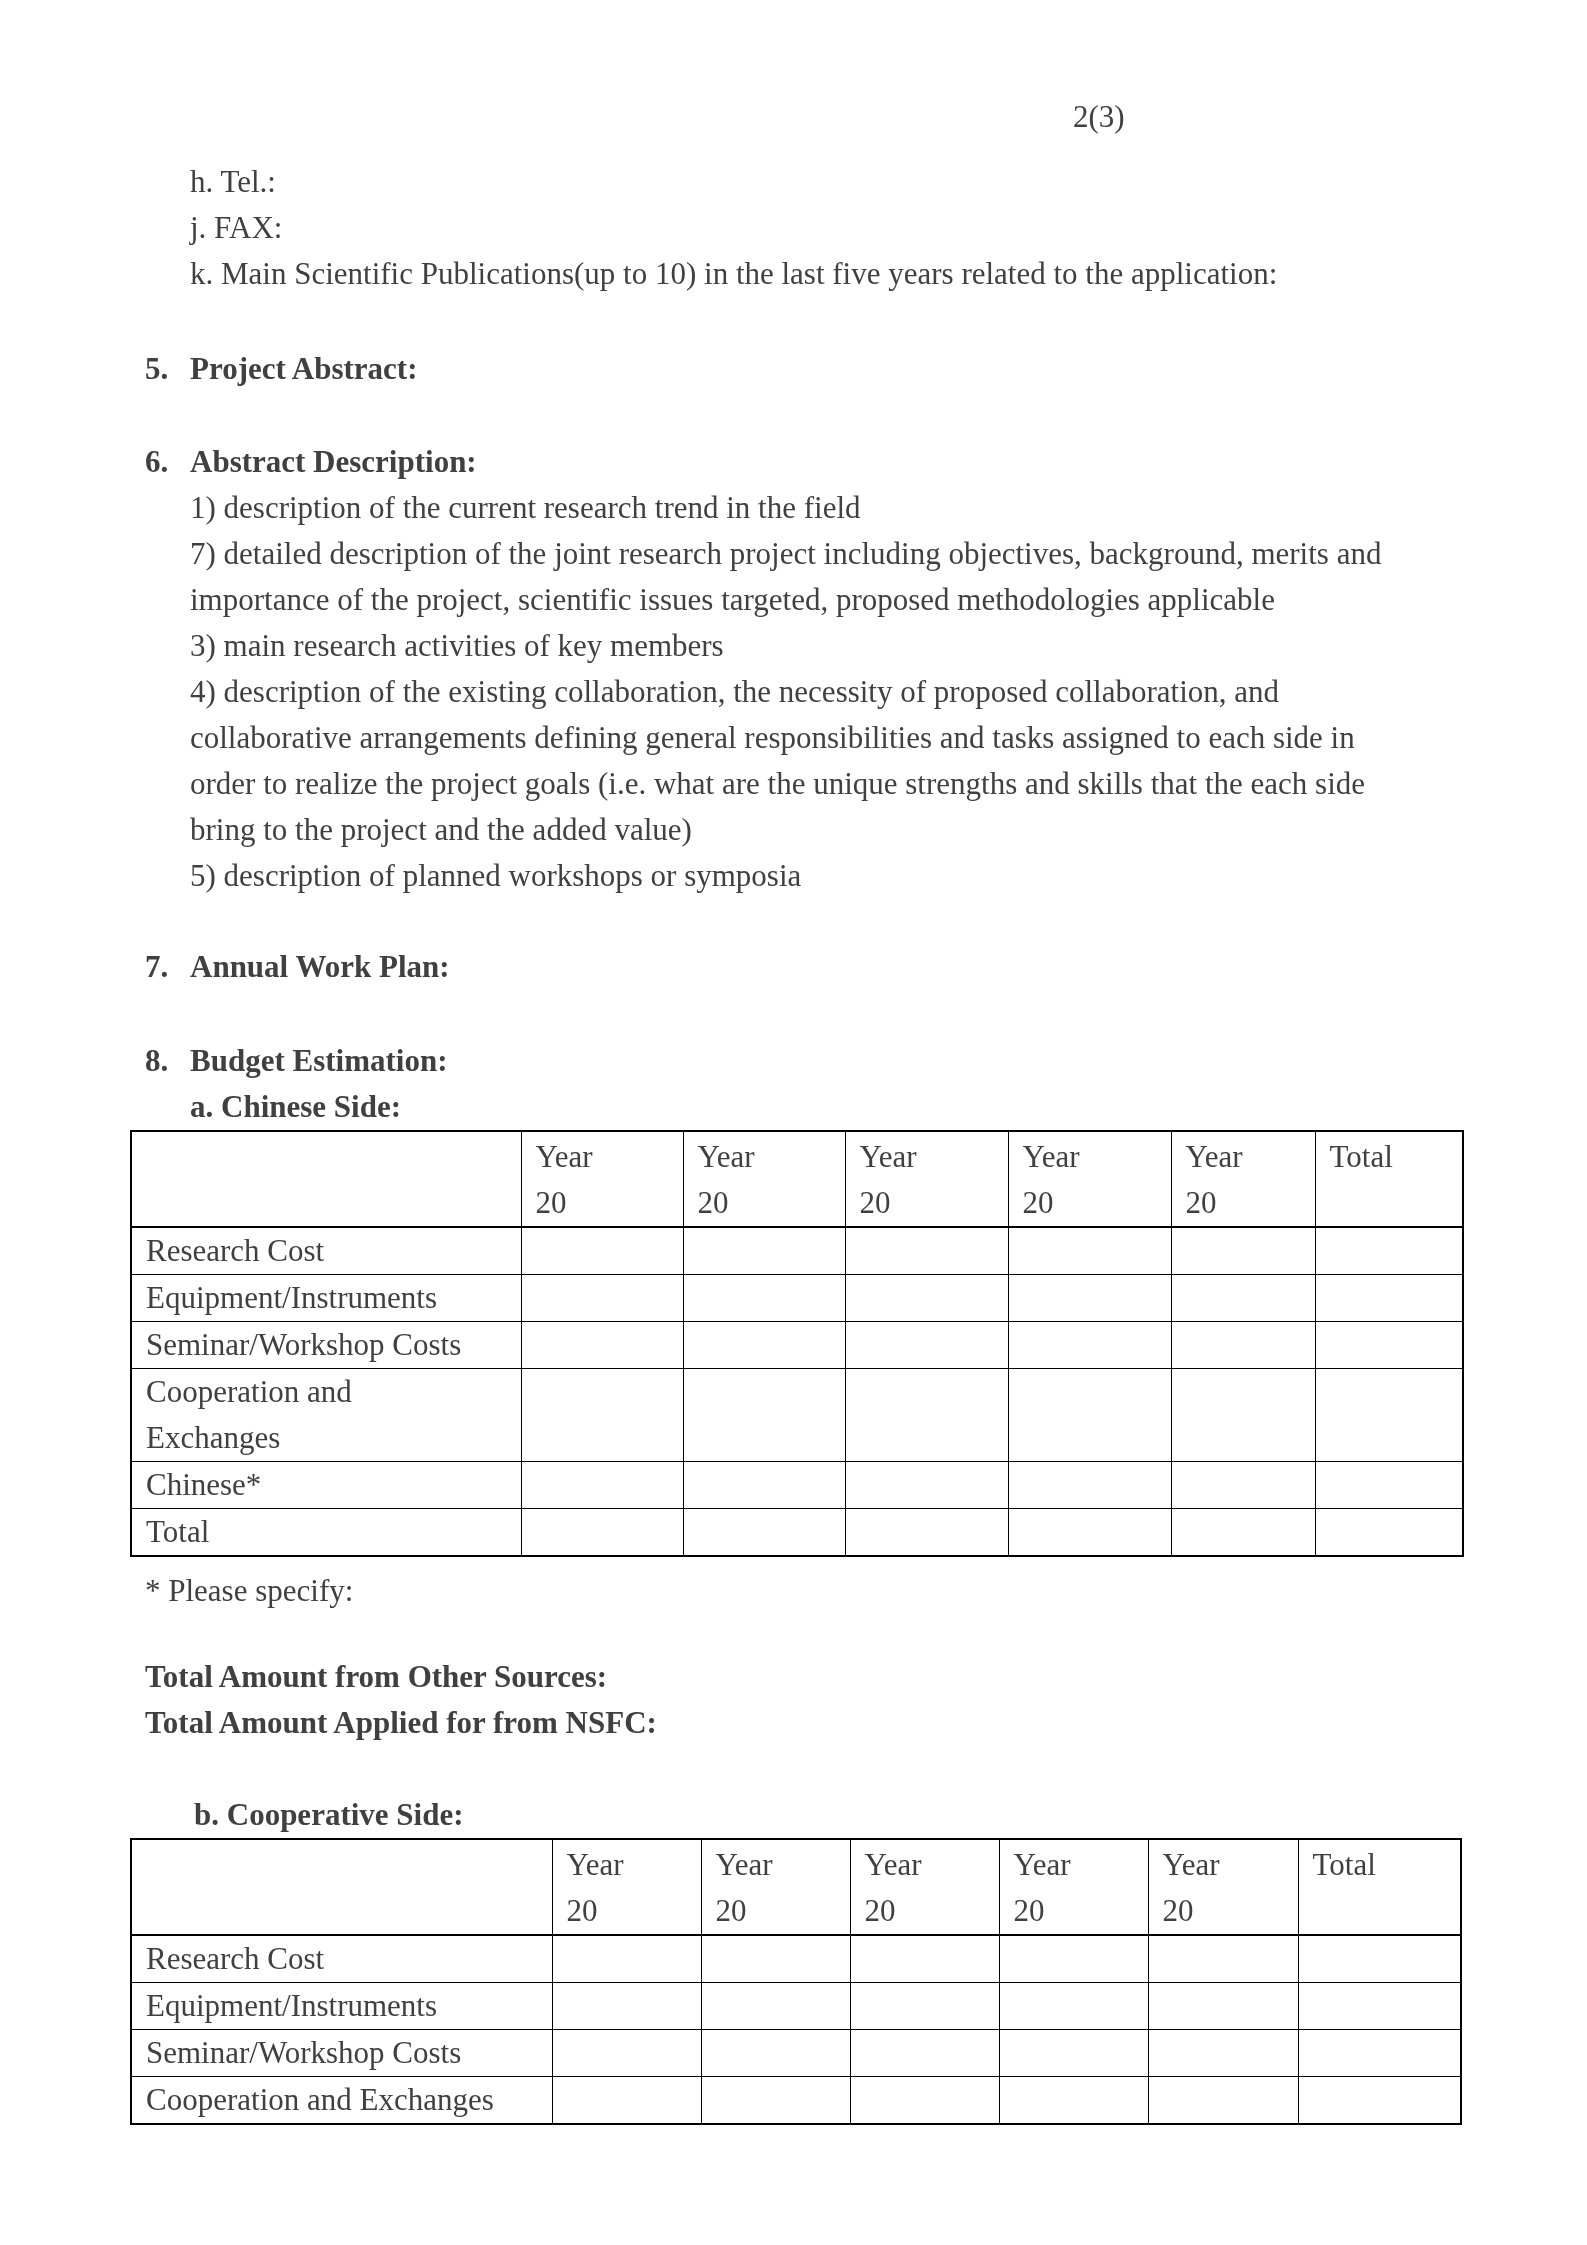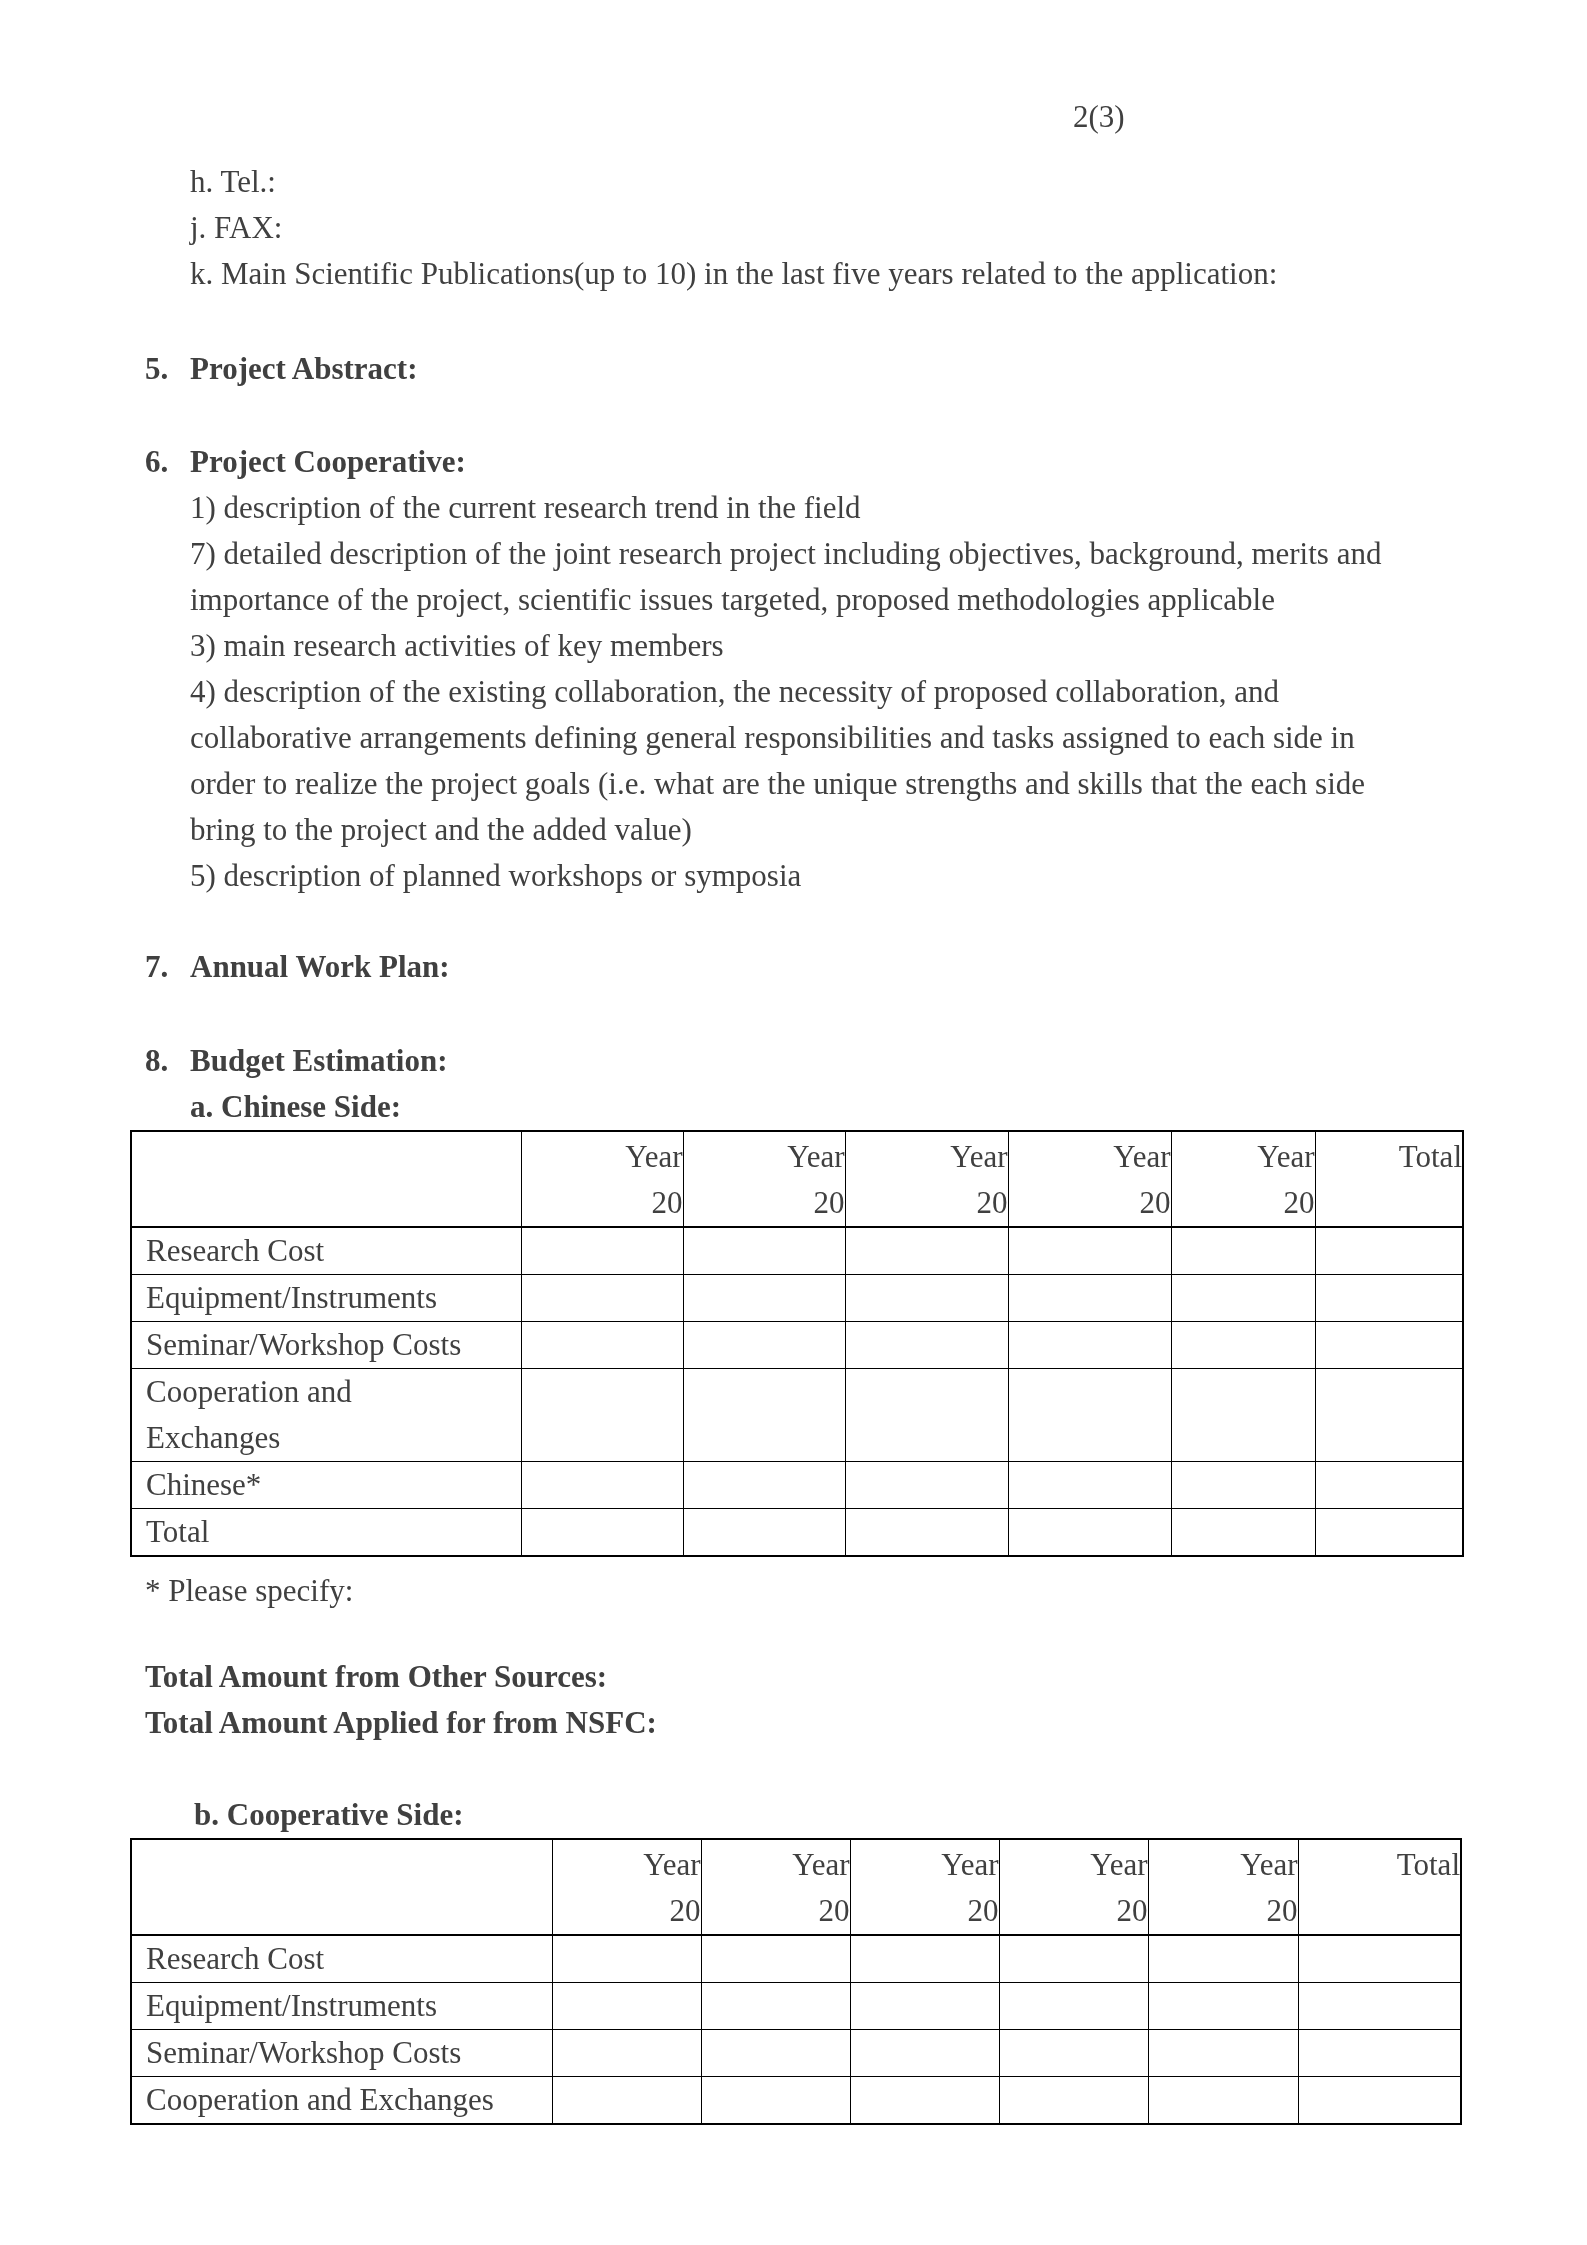--- a/index.html
+++ b/index.html
@@ -50,21 +50,20 @@
     text-align: left;
     font-weight: normal;
     padding: 0 0 0 14px;
     overflow: hidden;
   }
   .budget-table thead th {
     height: 94px;
     vertical-align: top;
     padding-top: 2px;
     border-bottom: 2px solid #000;
-    text-align: right;
   }
   .budget-table tbody td { height: 46px; vertical-align: middle; }
   .budget-table tbody td.tall { height: 80px; }
   .row-label { white-space: pre-line; }
   .bold { font-weight: bold; }
   .footnote { margin-left: 145px; margin-top: 11px; }
   .total-lines { margin-left: 145px; margin-top: 40px; font-weight: bold; }
 </style>
 </head>
 <body>
@@ -79,21 +78,21 @@
     <div>k. Main Scientific Publications(up to 10) in the last five years related to the application:</div>
   </div>
 
   <div class="heading h5">
     <span class="num">5.</span>
     <span>Project Abstract:</span>
   </div>
 
   <div class="heading h6">
     <span class="num">6.</span>
-    <span>Project Cooperative:</span>
+    <span>Abstract Description:</span>
   </div>
 
   <div class="desc-items">
     <div class="desc-item">1) description of the current research trend in the field</div>
     <div class="desc-item">7) detailed description of the joint research project including objectives, background, merits and
 importance of the project, scientific issues targeted, proposed methodologies applicable</div>
     <div class="desc-item">3) main research activities of key members</div>
     <div class="desc-item">4) description of the existing collaboration, the necessity of proposed collaboration, and
 collaborative arrangements defining general responsibilities and tasks assigned to each side in
 order to realize the project goals (i.e. what are the unique strengths and skills that the each side

